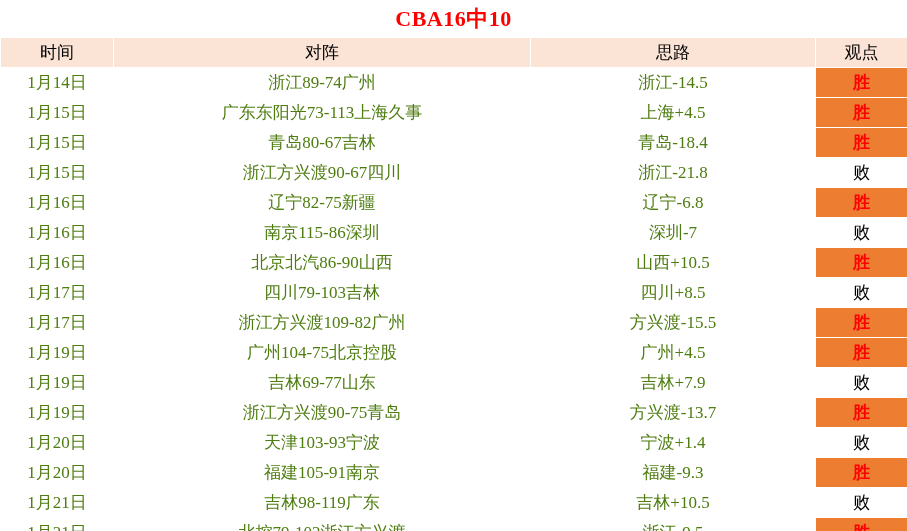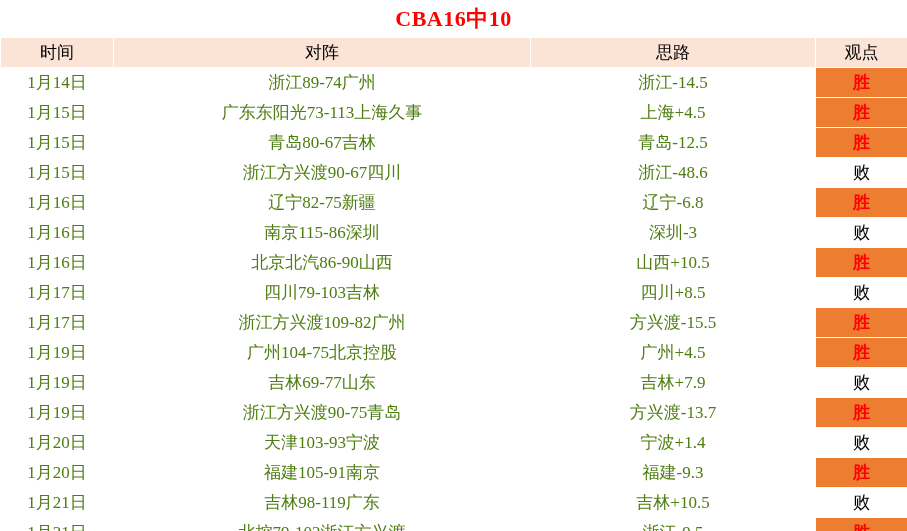--- a/index.html
+++ b/index.html
@@ -109,39 +109,39 @@
         </tr>
         <tr>
           <td class="cell">1月15日</td>
           <td class="cell">广东东阳光73-113上海久事</td>
           <td class="cell">上海+4.5</td>
           <td class="view win">胜</td>
         </tr>
         <tr>
           <td class="cell">1月15日</td>
           <td class="cell">青岛80-67吉林</td>
-          <td class="cell">青岛-12.5</td>
+          <td class="cell">青岛-18.4</td>
           <td class="view win">胜</td>
         </tr>
         <tr>
           <td class="cell">1月15日</td>
           <td class="cell">浙江方兴渡90-67四川</td>
-          <td class="cell">浙江-48.6</td>
+          <td class="cell">浙江-21.8</td>
           <td class="view lose">败</td>
         </tr>
         <tr>
           <td class="cell">1月16日</td>
           <td class="cell">辽宁82-75新疆</td>
           <td class="cell">辽宁-6.8</td>
           <td class="view win">胜</td>
         </tr>
         <tr>
           <td class="cell">1月16日</td>
           <td class="cell">南京115-86深圳</td>
-          <td class="cell">深圳-3</td>
+          <td class="cell">深圳-7</td>
           <td class="view lose">败</td>
         </tr>
         <tr>
           <td class="cell">1月16日</td>
           <td class="cell">北京北汽86-90山西</td>
           <td class="cell">山西+10.5</td>
           <td class="view win">胜</td>
         </tr>
         <tr>
           <td class="cell">1月17日</td>

